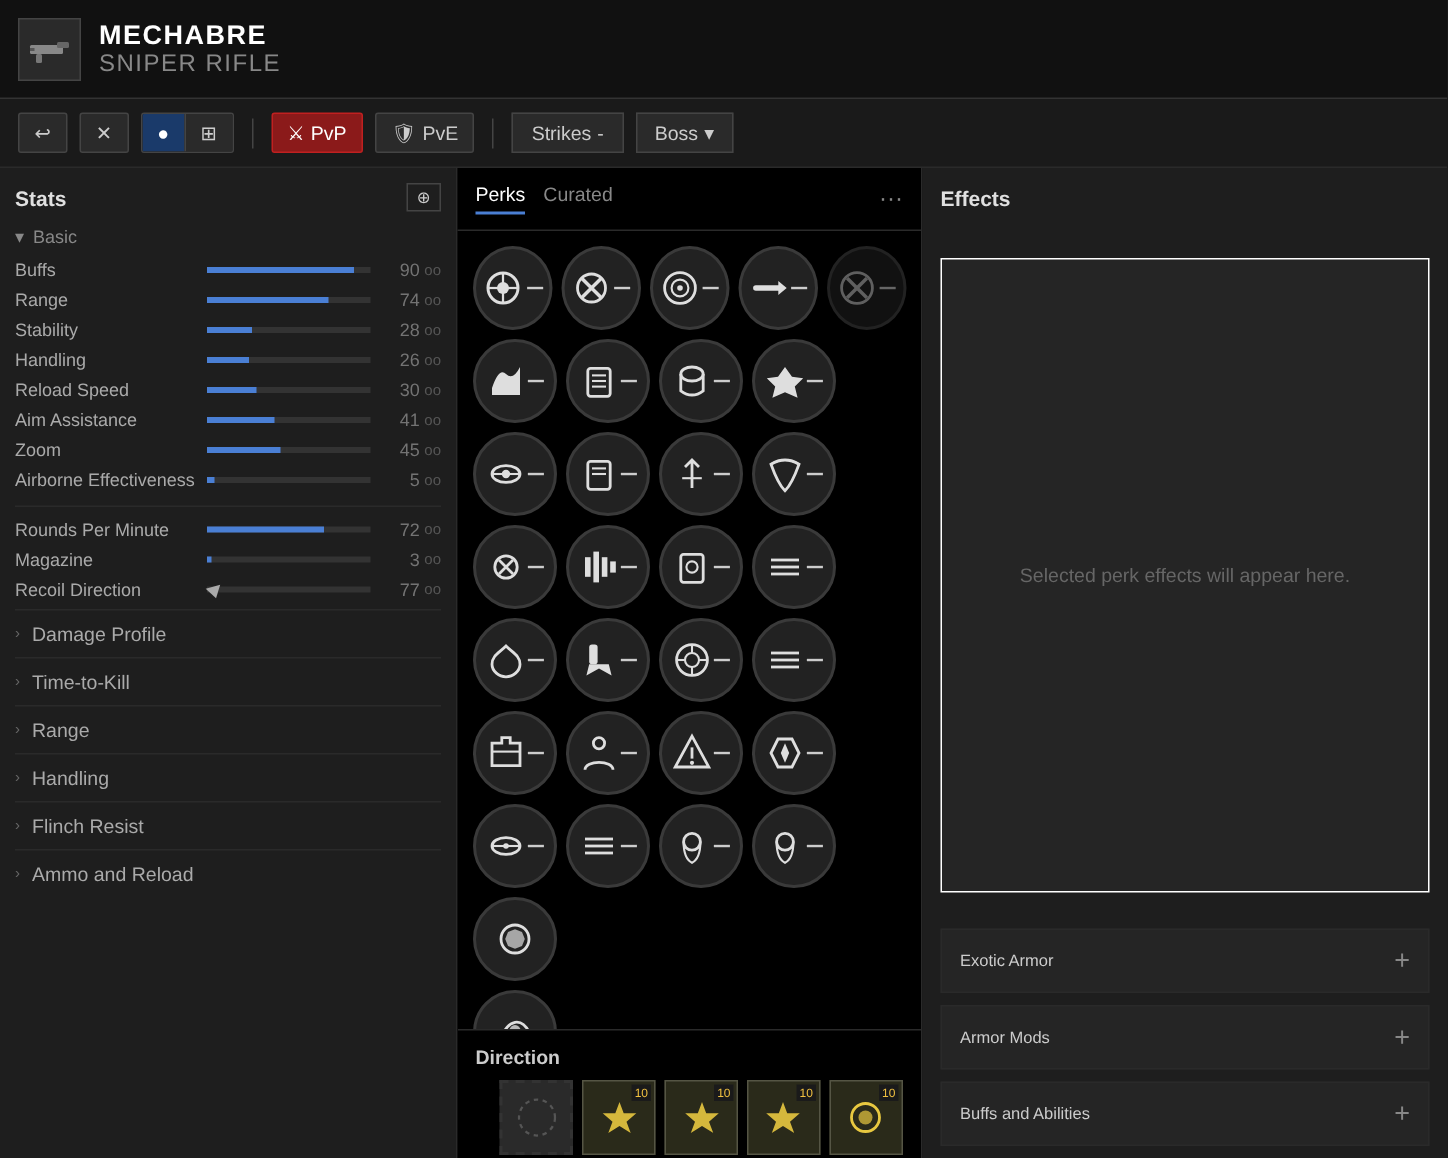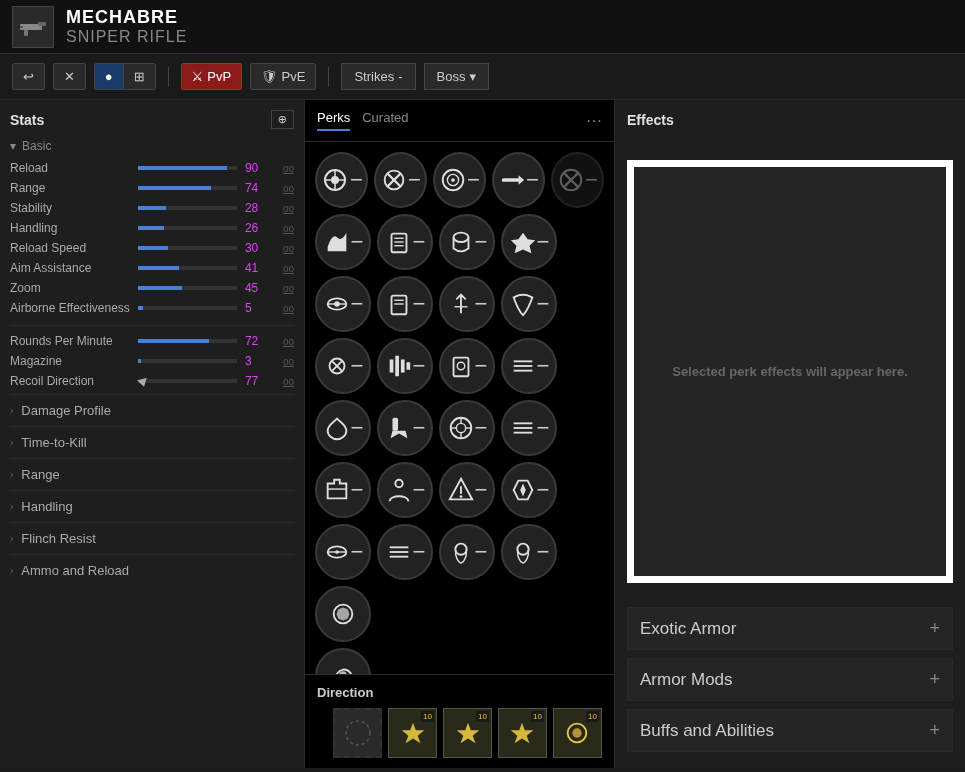--- a/index.html
+++ b/index.html
@@ -13,21 +13,21 @@
       overflow: hidden;
     }
 
     
     .header {
       background: #111;
       display: flex;
       align-items: center;
       padding: 8px 12px;
       border-bottom: 1px solid #333;
-      height: 54px;
+      height: 66px;
     }
     .weapon-icon {
       width: 42px;
       height: 42px;
       background: #2a2a2a;
       border: 1px solid #444;
       margin-right: 12px;
       display: flex;
       align-items: center;
       justify-content: center;
@@ -133,30 +133,29 @@
       background: #333;
       margin: 0 8px;
       position: relative;
     }
     .stat-bar {
       height: 100%;
       background: #4a7fd4;
     }
     .stat-value {
       font-size: 12px;
-      color: #d946ef;
+      color: #737373;
       width: 25px;
-      text-align: left;
+      text-align: right;
     }
     .stat-edit {
       color: #555;
       font-size: 10px;
-      margin-left: 13px;
-      cursor: pointer;
-      text-decoration: underline;
+      margin-left: 3px;
+      cursor: pointer;
     }
 
     .recoil-indicator {
       display: flex;
       align-items: center;
       gap: 4px;
     }
     .recoil-arrow {
       width: 0;
       height: 0;
@@ -277,45 +276,44 @@
     }
     .effects-title {
       font-size: 14px;
       font-weight: bold;
       color: #e0e0e0;
       margin-bottom: 8px;
     }
     .effects-content {
       flex: 1;
       background: #252525;
-      border: 7px solid #ffffff;
+      border: 1px solid #ffffff;
       display: flex;
       align-items: center;
       justify-content: center;
       min-height: 150px;
-      font-weight: bold;
     }
     .effects-placeholder {
       color: #666;
       font-size: 13px;
       text-align: center;
     }
 
     .expandable-row {
       display: flex;
       justify-content: space-between;
       align-items: center;
       padding: 10px 12px;
       background: #252525;
       border: 1px solid #2a2a2a;
       cursor: pointer;
       margin-bottom: 4px;
     }
     .expandable-row .row-title {
-      font-size: 17px;
+      font-size: 11px;
       color: #ccc;
     }
     .expandable-row .plus-icon {
       color: #888;
       font-size: 18px;
     }
 
     
     ::-webkit-scrollbar { width: 6px; }
     ::-webkit-scrollbar-track { background: #1a1a1a; }
@@ -399,21 +397,21 @@
       <button class="stats-toggle-btn">⊕</button>
     </div>
 
     <div class="section-label">
       <span>▾</span>
       <span>Basic</span>
     </div>
 
     <div id="stat-rows-container">
         <div class="stat-row">
-      <span class="stat-name">Reload</span>
+      <span class="stat-name">Buffs</span>
       <div class="stat-bar-container">
         <div class="stat-bar" style="width:90%"></div>
       </div>
       <span class="stat-value">90</span>
       <span class="stat-edit">oo</span>
     </div>
         <div class="stat-row">
       <span class="stat-name">Range</span>
       <div class="stat-bar-container">
         <div class="stat-bar" style="width:74%"></div>

